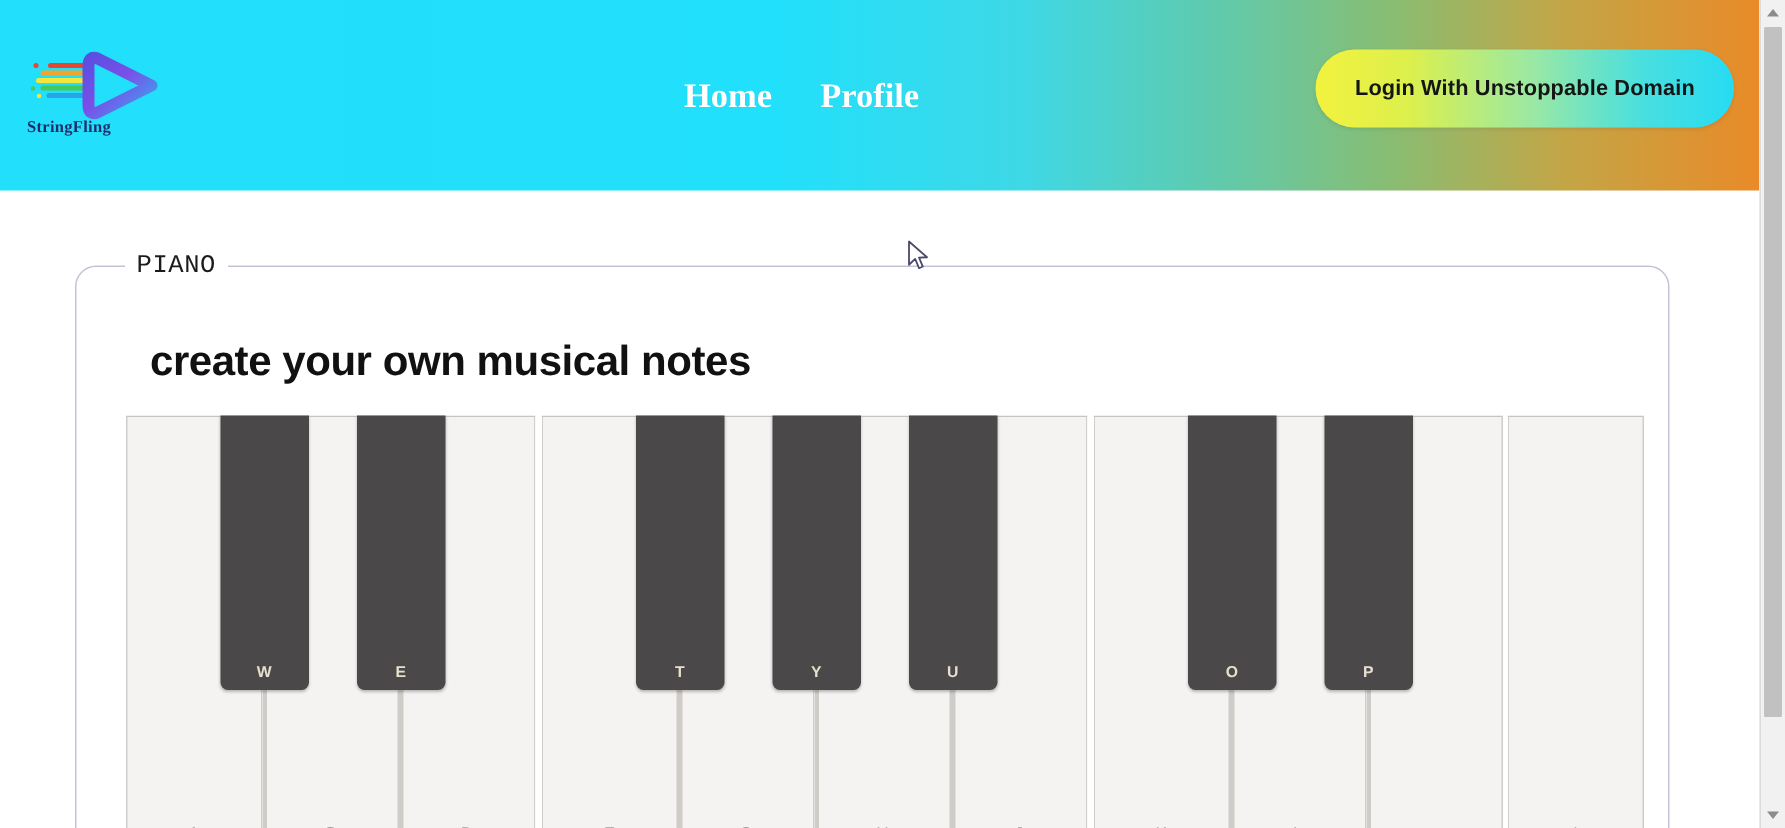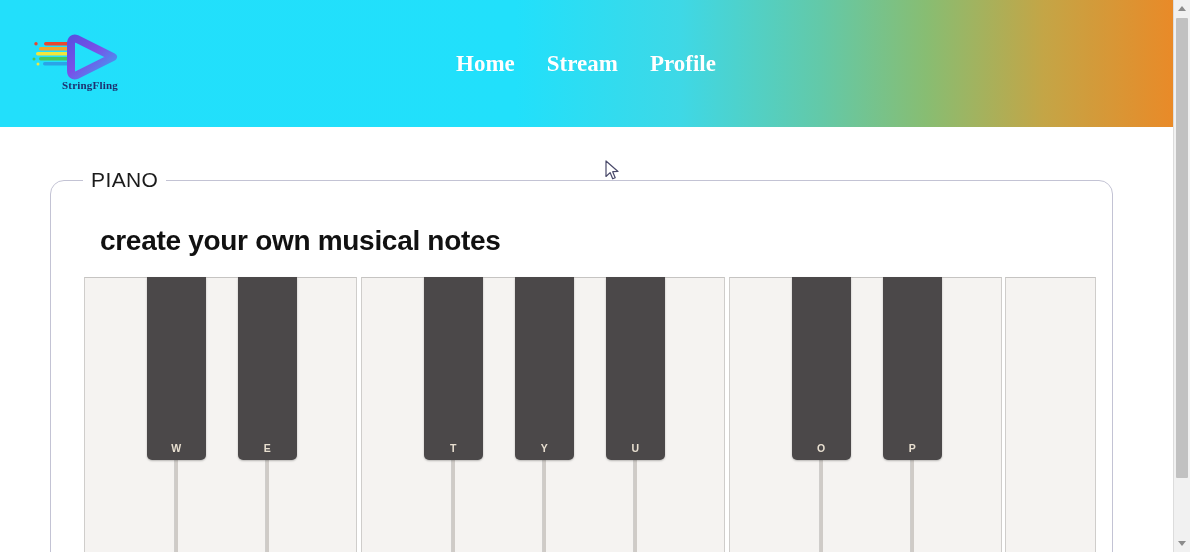--- a/index.html
+++ b/index.html
@@ -44,21 +44,21 @@
 
   
   #logo {
     position: absolute;
     left: 18px;
     top: 26px;
     width: 100px;
     height: 72px;
     display: flex;
     flex-direction: column;
-    align-items: flex-end;
+    align-items: flex-start;
     justify-content: center;
   }
   #logo-mark { width: 88px; height: 48px; display: block; }
   #logo-text {
     font-family: "Liberation Serif", serif;
     font-size: 11px;
     font-weight: bold;
     color: #1f2f6e;
     letter-spacing: .2px;
     margin-top: -2px;
@@ -114,22 +114,22 @@
     top: 168px;
     width: 1063px;
     height: 420px;
     border: 1px solid #c3c3d4;
     border-radius: 14px;
     padding: 0;
   }
   #piano-legend {
     margin-left: 32px;
     padding: 0 8px;
-    font-family: Liberation Sans, sans-serif;
-    font-size: 21px;
+    font-family: Liberation Mono, monospace;
+    font-size: 17px;
     color: #1b1b1b;
     letter-spacing: .4px;
   }
 
   #piano-heading {
     position: absolute;
     left: 100px;
     top: 225px;
     font-family: "Liberation Sans", sans-serif;
     font-size: 28px;
@@ -277,24 +277,24 @@
           <circle cx="4" cy="26" r="1.5" fill="#46c95c"></circle>
           <circle cx="8" cy="31" r="1.5" fill="#f2e63c"></circle>
 
           <path d="M47 6 L83 24 L47 42 Q41 44 41 37 L41 11 Q41 4 47 6 Z" fill="none" stroke="url(#gtri)" stroke-width="8" stroke-linejoin="round"></path>
         </svg>
         <span id="logo-text">StringFling</span>
       </div>
 
       <nav id="nav">
         <div class="nav-item">Home</div>
-        <div class="nav-item">Stream</div>
         <div class="nav-item">Profile</div>
       </nav>
 
+      <button id="login-btn">Login With Unstoppable Domain</button>
     </div>
 
     <fieldset id="piano-fieldset">
       <legend id="piano-legend">PIANO</legend>
     </fieldset>
 
     <div id="piano-heading">create your own musical notes</div>
 
     <div id="keyboard">
         <div class="white-key" style="left: 0px;">

